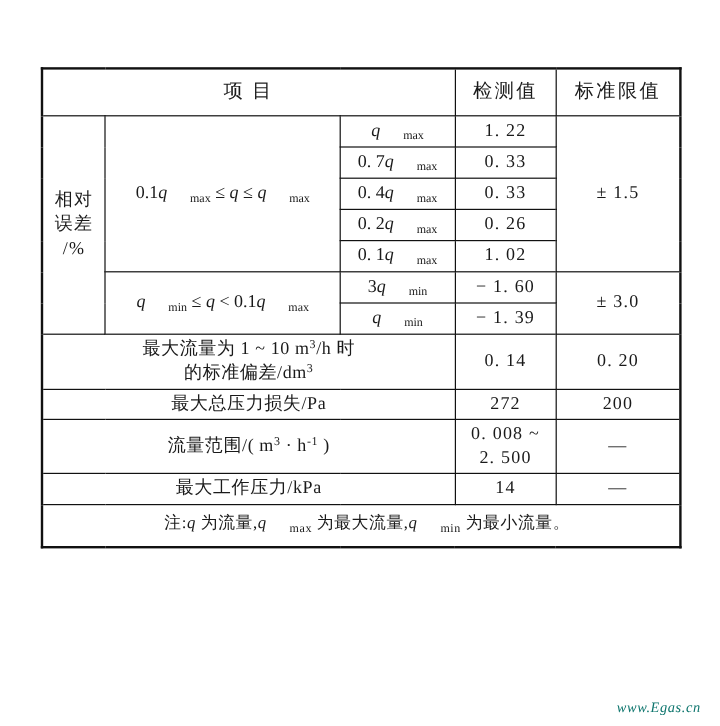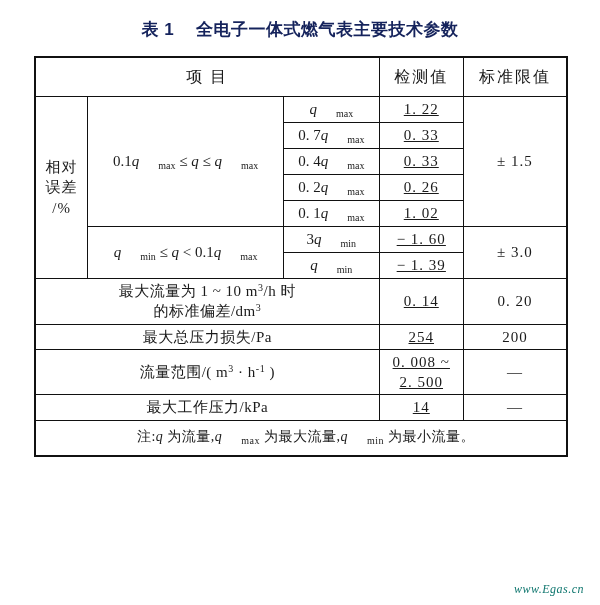--- a/index.html
+++ b/index.html
@@ -69,21 +69,20 @@
     font-size: 15px;
     white-space: nowrap;
   }
   .qcell {
     font-size: 15px;
     white-space: nowrap;
   }
   .val {
     font-size: 15px;
     letter-spacing: 1px;
-    text-decoration: underline;
   }
   .lim {
     font-size: 15px;
     letter-spacing: 1px;
   }
   .desc {
     font-size: 15px;
     letter-spacing: 0.5px;
     padding: 5px 6px;
     line-height: 1.5;
@@ -121,23 +120,20 @@
     font-style: italic;
     letter-spacing: 0.5px;
   }
   .nowrap { white-space: nowrap; }
 </style>
 </head>
 <body>
 
 <div class="page">
 
-  <div class="caption">
-    <span class="cap-num">表 1</span><span>全电子一体式燃气表主要技术参数</span>
-  </div>
 
   <table class="params">
     <tbody>
 
       <tr>
         <td class="hdr outer-top outer-left" colspan="3">项 目</td>
         <td class="hdr outer-top">检测值</td>
         <td class="hdr outer-top outer-right">标准限值</td>
       </tr>
 
@@ -188,21 +184,21 @@
         <td class="desc outer-left" colspan="3">
           <div class="nowrap">最大流量为 1 ~ 10 m<sup>3</sup>/h 时</div>
           <div class="nowrap">的标准偏差/dm<sup>3</sup></div>
         </td>
         <td class="val">0. 14</td>
         <td class="lim outer-right">0. 20</td>
       </tr>
 
       <tr>
         <td class="desc outer-left" colspan="3">最大总压力损失/Pa</td>
-        <td class="val">254</td>
+        <td class="val">272</td>
         <td class="lim outer-right">200</td>
       </tr>
 
       <tr>
         <td class="desc outer-left" colspan="3">
           <span class="nowrap">流量范围/( m<sup>3</sup> · h<sup>-1</sup> )</span>
         </td>
         <td class="val two-line">
           <div>0. 008 ~</div>
           <div>2. 500</div>

